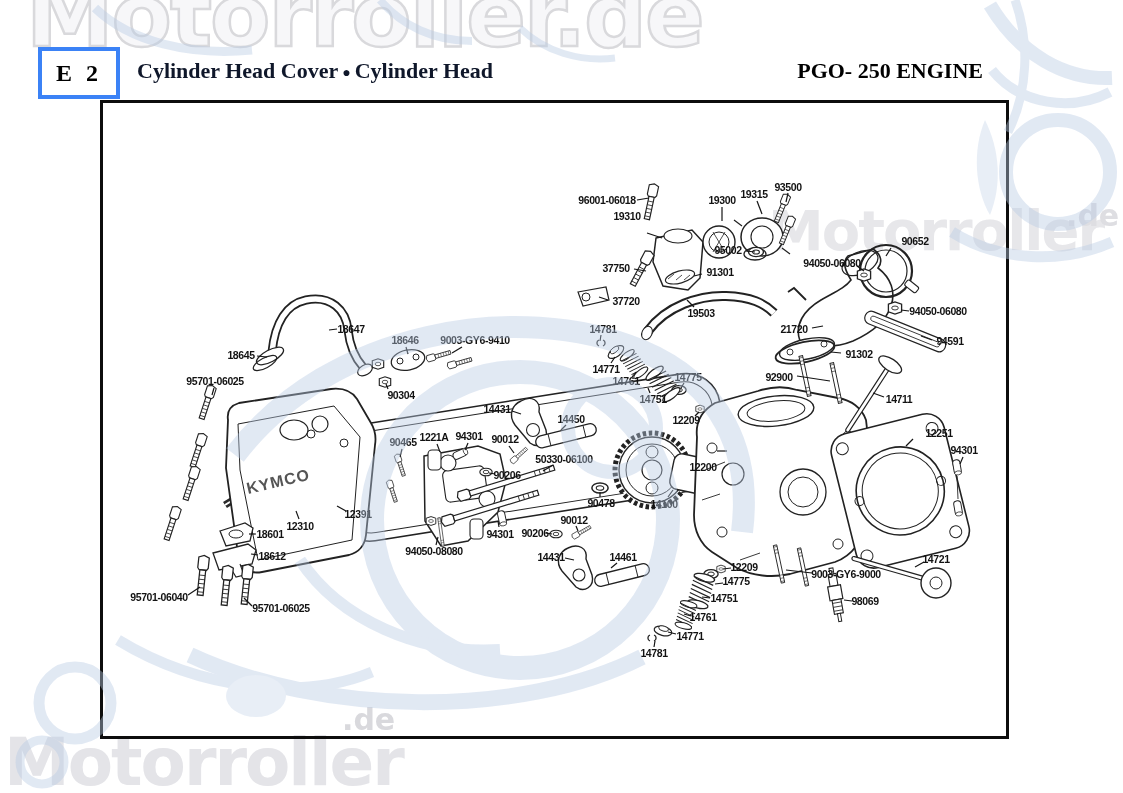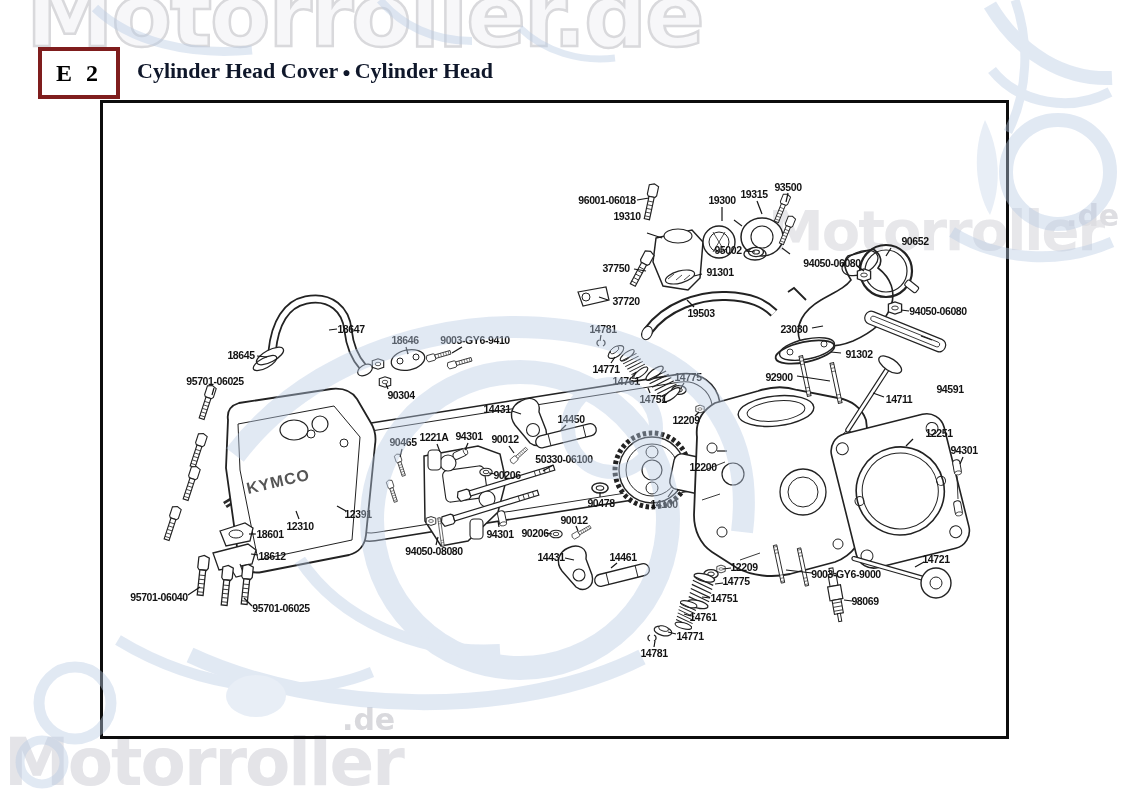--- a/index.html
+++ b/index.html
@@ -7,21 +7,21 @@
         font-family:"Liberation Sans",sans-serif;}
   
   .wm{position:absolute;white-space:nowrap;font-family:"DejaVu Sans",sans-serif;font-weight:bold;z-index:0;}
   #wm-topleft{left:26px;top:-36px;font-size:88px;letter-spacing:-2px;color:#f7f7f9;
               -webkit-text-stroke:2.5px #d9d9dc;}
   #wm-topright-brand{left:768px;top:198px;font-size:56px;letter-spacing:-2px;color:#e7e7ea;}
   #wm-topright-de{left:1066px;top:198px;font-size:30px;color:#dedee2;}
   #wm-bottom-brand{left:4px;top:724px;font-size:66px;letter-spacing:-2px;color:#e4e4e8;}
   #wm-bottom-de{left:342px;top:702px;font-size:30px;color:#d9d9dd;}
   
-  #hdr-code{position:absolute;left:38px;top:47px;width:74px;height:44px;border:4px solid #7f1d1d;
+  #hdr-code{position:absolute;left:38px;top:47px;width:74px;height:44px;border:4px solid #3b82f6;
             z-index:6;display:flex;align-items:center;justify-content:center;
             font-family:"Liberation Serif",serif;font-weight:bold;font-size:24px;color:#000;
             letter-spacing:4px;background:transparent;}
   #hdr-title{position:absolute;left:137px;top:58px;z-index:6;font-family:Liberation Serif, serif;
              font-weight:bold;font-size:22px;color:#0f172a;}
   #hdr-title .dot{font-size:14px;vertical-align:1px;padding:0 4px;}
   #hdr-engine{position:absolute;left:740px;top:58px;width:243px;text-align:right;z-index:6;
               font-family:"Liberation Serif",serif;font-weight:bold;font-size:22px;color:#000;}
   
   #frame{position:absolute;left:100px;top:100px;width:903px;height:633px;border:3px solid #0d0d0d;
@@ -42,20 +42,21 @@
 <div id="page">
 
   <div class="wm" id="wm-topleft">Motorroller.de</div>
   <div class="wm" id="wm-topright-brand">Motorroller</div>
   <div class="wm" id="wm-topright-de">.de</div>
   <div class="wm" id="wm-bottom-brand">Motorroller</div>
   <div class="wm" id="wm-bottom-de">.de</div>
 
   <div id="hdr-code">E 2</div>
   <div id="hdr-title"><span>Cylinder Head Cover</span><span class="dot">●</span><span>Cylinder Head</span></div>
+  <div id="hdr-engine">PGO- 250 ENGINE</div>
 
   <div id="frame"></div>
 
   <svg id="artwork" viewBox="0 0 1123 793">
     <defs>
       <g id="bolt">
         <path d="M-10,-5 L0,-5 L2,-3.5 L2,3.5 L0,5 L-10,5 L-12,0 Z" fill="#fff" stroke="#222" stroke-width="1.2"></path>
         <rect x="2" y="-2.8" width="24" height="5.6" fill="#fff" stroke="#222" stroke-width="1.2"></rect>
         <path d="M7,-2.8 L7,2.8 M11,-2.8 L11,2.8 M15,-2.8 L15,2.8 M19,-2.8 L19,2.8 M23,-2.8 L23,2.8" stroke="#222" stroke-width="0.8" fill="none"></path>
       </g>
@@ -402,23 +403,23 @@
       <div class="part-label" style="left: 788px; top: 187px;">93500</div>
       <div class="part-label" style="left: 627px; top: 216px;">19310</div>
       <div class="part-label" style="left: 728px; top: 250px;">95002</div>
       <div class="part-label" style="left: 616px; top: 268px;">37750</div>
       <div class="part-label" style="left: 720px; top: 272px;">91301</div>
       <div class="part-label" style="left: 626px; top: 301px;">37720</div>
       <div class="part-label" style="left: 701px; top: 313px;">19503</div>
       <div class="part-label" style="left: 895px; top: 241px; margin-left: 20px;">90652</div>
       <div class="part-label" style="left: 832px; top: 263px;">94050-06080</div>
       <div class="part-label" style="left: 938px; top: 311px;">94050-06080</div>
-      <div class="part-label" style="left: 794px; top: 329px;">23030</div>
+      <div class="part-label" style="left: 794px; top: 329px;">21720</div>
       <div class="part-label" style="left: 859px; top: 354px;">91302</div>
-      <div class="part-label" style="left: 950px; top: 341px; margin-top: 48px;">94591</div>
+      <div class="part-label" style="left: 950px; top: 341px;">94591</div>
       <div class="part-label" style="left: 779px; top: 377px;">92900</div>
       <div class="part-label" style="left: 899px; top: 399px;">14711</div>
       <div class="part-label" style="left: 351px; top: 329px;">18647</div>
       <div class="part-label" style="left: 241px; top: 355px;">18645</div>
       <div class="part-label" style="left: 405px; top: 340px;">18646</div>
       <div class="part-label" style="left: 475px; top: 340px;">9003-GY6-9410</div>
       <div class="part-label" style="left: 389px; top: 395px; margin-left: 12px;">90304</div>
       <div class="part-label" style="left: 215px; top: 381px;">95701-06025</div>
       <div class="part-label" style="left: 403px; top: 442px;">90465</div>
       <div class="part-label" style="left: 434px; top: 437px;">1221A</div>

